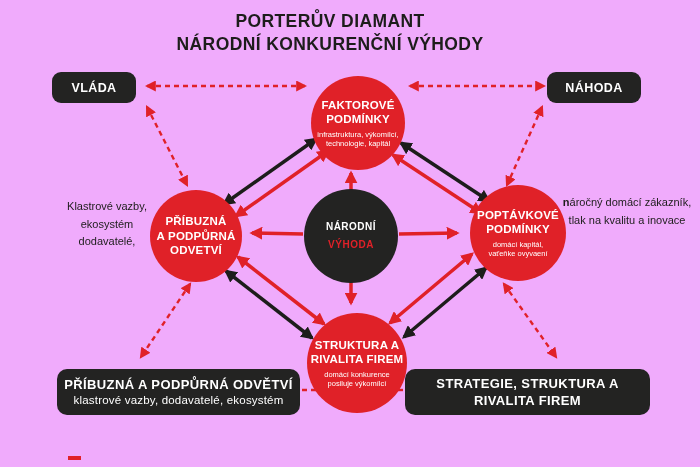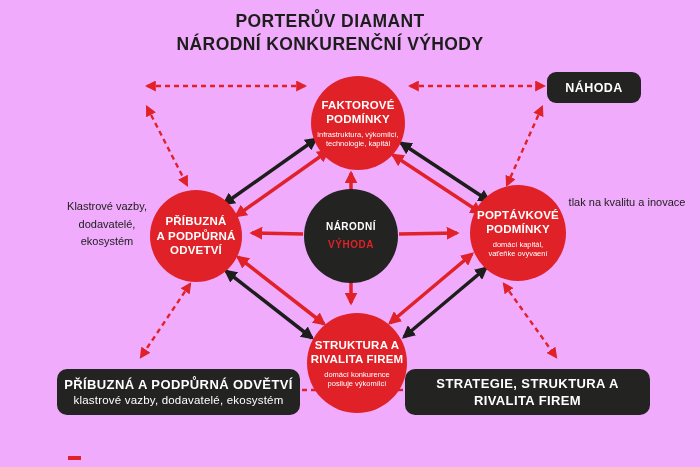--- a/index.html
+++ b/index.html
@@ -78,20 +78,23 @@
     <line x1="504" y1="284" x2="556" y2="357" stroke="#e02128" stroke-width="2.4" stroke-dasharray="5 4" marker-start="url(#mrs)" marker-end="url(#mrs)"></line>
     <line x1="302" y1="390" x2="316" y2="390" stroke="#e02128" stroke-width="2.4" stroke-dasharray="5 4"></line>
     <line x1="398" y1="390" x2="404" y2="390" stroke="#e02128" stroke-width="2.4" stroke-dasharray="5 4"></line>
   </svg>
 
   <div class="title">
     <span class="ln">PORTERŮV DIAMANT</span>
     <span class="ln">NÁRODNÍ KONKURENČNÍ VÝHODY</span>
   </div>
 
+  <div id="vlada" class="blackbox">
+    <span>VLÁDA</span>
+  </div>
 
   <div id="nahoda" class="blackbox">
     <span>NÁHODA</span>
   </div>
 
   <div id="faktorove" class="circle">
     <div class="lbl">
       <span class="ln">FAKTOROVÉ</span>
       <span class="ln">PODMÍNKY</span>
     </div>
@@ -133,25 +136,26 @@
       <span class="ln">RIVALITA FIREM</span>
     </div>
     <div class="sub">
       <span class="ln">domácí konkurence</span>
       <span class="ln">posiluje výkomílcí</span>
     </div>
   </div>
 
   <div id="annot-left" class="annot">
     <span class="ln">Klastrové vazby,</span>
+    <span class="ln">ekosystém</span>
     <span class="ln">dodavatelé,</span>
-    <span class="ln">ekosystém</span>
   </div>
 
   <div id="annot-right" class="annot">
+    <span class="ln"><b>n</b><span>áročný domácí zákazník,</span></span>
     <span class="ln">tlak na kvalitu a inovace</span>
   </div>
 
   <div id="box-pribuzna" class="blackbox">
     <span class="l1">PŘÍBUZNÁ A PODPŮRNÁ ODVĚTVÍ</span>
     <span class="l2">klastrové vazby, dodavatelé, ekosystém</span>
   </div>
 
   <div id="box-strategie" class="blackbox">
     <span class="ln">STRATEGIE, STRUKTURA A</span>

